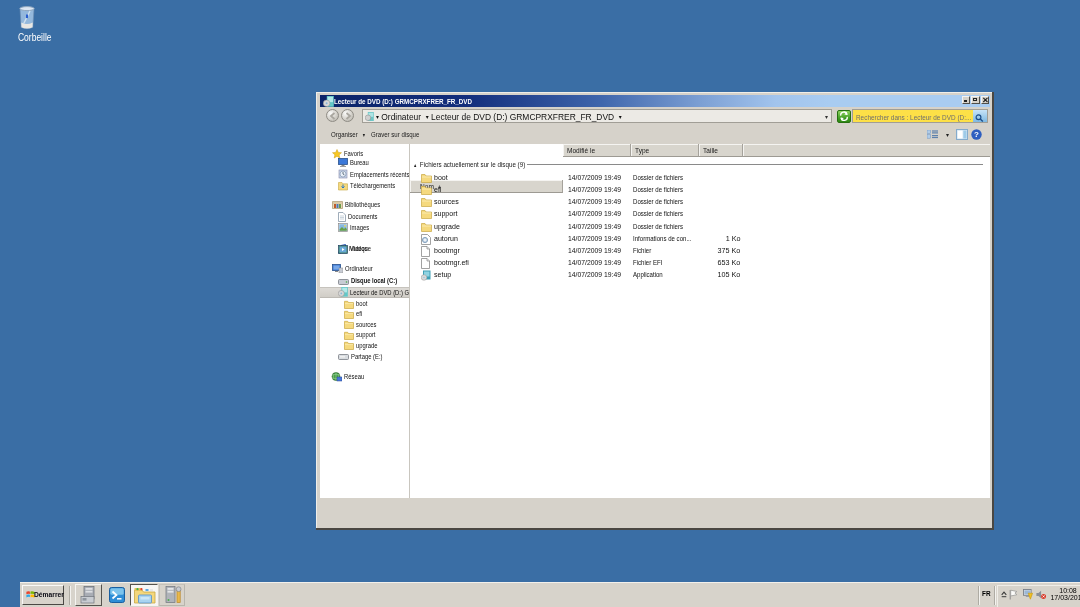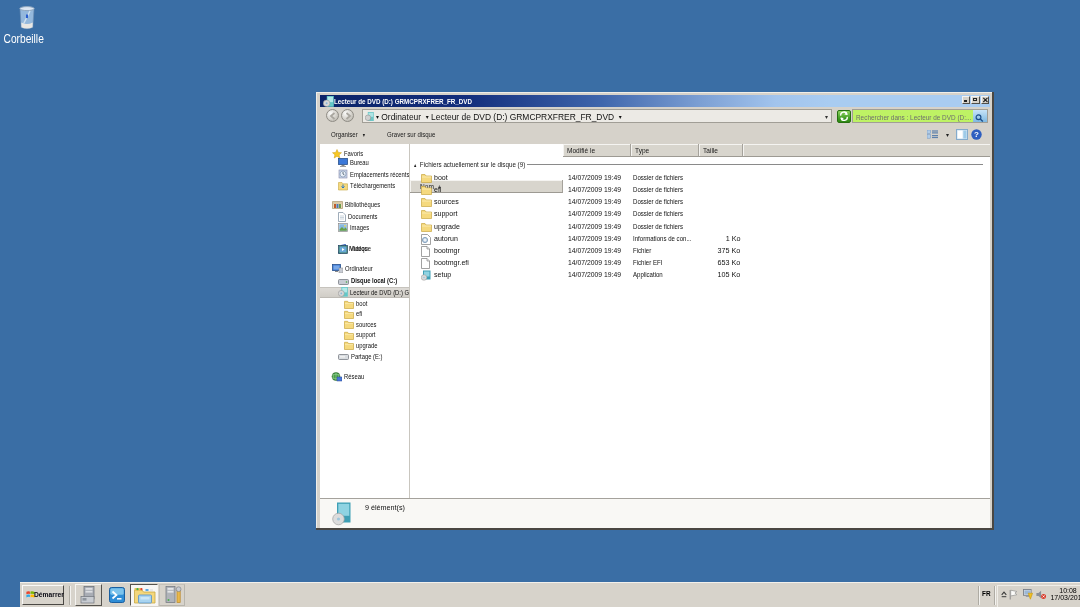--- a/index.html
+++ b/index.html
@@ -21,21 +21,21 @@
   border-top:1px solid #F5F4F1;border-left:1px solid #F5F4F1;
   border-right:1px solid #504E49;border-bottom:1px solid #504E49;box-sizing:border-box;}
 #addr{position:absolute;left:4px;top:15px;right:4px;height:19px;background:#D6D2CA;}
 .navcirc{position:absolute;top:2px;width:13px;height:13px;border-radius:50%;
   background:radial-gradient(circle at 35% 30%,#FBFBFA,#D4D1CA 55%,#AEABA3);
   border:1px solid #8F8C85;box-sizing:border-box;}
 #addrfield{position:absolute;left:42px;top:2px;width:470px;height:14px;background:#ECEAE5;
   border:1px solid #A19E96;box-sizing:border-box;}
 #refreshbtn{position:absolute;left:517px;top:3px;width:14px;height:13px;
   background:linear-gradient(#8ED360,#3C9A1E 70%,#2F8814);border:1px solid #277010;border-radius:2px;box-sizing:border-box;}
-#searchbox{position:absolute;left:532px;top:2px;width:136px;height:14px;background:#bef264;
+#searchbox{position:absolute;left:532px;top:2px;width:136px;height:14px;background:#fde047;
   border:1px solid #A19E96;box-sizing:border-box;}
 #searchbtn{position:absolute;right:0px;top:0px;width:14px;height:12px;
   background:linear-gradient(#C8E4F8,#7FB9E2);}
 #toolbar{position:absolute;left:4px;top:34px;right:4px;height:17.5px;background:#D6D2CA;}
 #navpane{position:absolute;left:4px;top:51.5px;width:89px;height:354px;background:#fff;overflow:hidden;}
 #vdivider{position:absolute;left:93px;top:51.5px;width:1px;height:354px;background:#C9C6BF;}
 #filearea{position:absolute;left:94px;top:51.5px;right:4px;height:354px;background:#fff;overflow:hidden;}
 #detailpane{position:absolute;left:4px;top:405.5px;right:4px;height:30.5px;background:#F9F8F5;
   border-top:1px solid #A5A29C;box-sizing:border-box;}
 
@@ -70,21 +70,21 @@
 <div class="abs" style="left:16px;top:4px;width:22px;height:26px;">
 <svg width="22" height="26" viewBox="0 0 22 26">
 <path d="M4 5 L18 5 L16.8 23.5 Q11 26 5.2 23.5 Z" fill="#9fc0e2" opacity="0.9"></path>
 <path d="M4 5 L18 5 L16.8 23.5 Q11 26 5.2 23.5 Z" fill="none" stroke="#6b8db0" stroke-width="0.6"></path>
 <ellipse cx="11" cy="4.6" rx="7.2" ry="2" fill="#dce6f2" stroke="#90a8c0" stroke-width="1"></ellipse>
 <path d="M5.3 18.5 Q11 21.5 16.7 18.5 L16.5 23.3 Q11 25.8 5.5 23.3 Z" fill="#e9e7e3"></path>
 <path d="M14 7 L7.5 20" stroke="#cfe0ef" stroke-width="1.4" fill="none"></path>
 <rect x="10" y="10.5" width="2" height="3.6" fill="#2a5fd0"></rect>
 </svg>
 </div>
-<div class="abs" style="left:0px;top:31.5px;width:54px;text-align:left;font-size:12px;color:#fff;"><span class="sx" style="transform:scaleX(0.85);transform-origin:50% 50%;">Corbeille</span></div>
+<div class="abs" style="left:0px;top:31.5px;width:54px;text-align:right;font-size:10px;color:#fff;"><span class="sx" style="transform:scaleX(0.85);transform-origin:50% 50%;">Corbeille</span></div>
 
 <div id="win">
   <div class="edgeT"></div>
     <div class="edgeL"></div>
     <div class="edgeR"></div>
     <div class="edgeB"></div>
 
   <div id="titlebar">
     <svg style="position:absolute;left:2.5px;top:0.5px" width="11" height="11" viewBox="0 0 11 11">
       <rect x="3.8" y="0" width="7" height="10.8" fill="#63c8c8"></rect>
@@ -135,21 +135,21 @@
       <div style="position:absolute;left:3px;top:2.5px;font-size:8px;color:#6e6e6e;white-space:nowrap;"><span class="sx" style="transform:scaleX(0.8);">Rechercher dans : Lecteur de DVD (D:...</span></div>
       <div id="searchbtn"><svg width="13" height="11" viewBox="0 0 13 11">
             <circle cx="5.5" cy="4.3" r="2.4" fill="none" stroke="#1d4f8a" stroke-width="1.2"></circle>
             <path d="M7.3 6 L9.8 8.6" stroke="#1d4f8a" stroke-width="1.4"></path>
           </svg></div>
     </div>
   </div>
 
   <div id="toolbar">
     <div style="position:absolute;left:11px;top:4px;font-size:8px;color:#1a1a1a;white-space:nowrap;"><span class="sx" style="transform:scaleX(0.76);">Organiser&nbsp;&nbsp;&nbsp;<span style="font-size:6px;">▾</span></span></div>
-    <div style="position:absolute;left:67px;top:4px;font-size:8px;color:#1a1a1a;white-space:nowrap;"><span class="sx" style="transform:scaleX(0.76);">Graver sur disque</span></div>
+    <div style="position:absolute;left:51px;top:4px;font-size:8px;color:#1a1a1a;white-space:nowrap;"><span class="sx" style="transform:scaleX(0.76);">Graver sur disque</span></div>
     <svg style="position:absolute;right:52px;top:4px" width="11" height="9" viewBox="0 0 11 9">
       <rect x="0" y="0" width="3.6" height="3.6" fill="#B0CCE8" stroke="#7093c0" stroke-width="0.5"></rect>
       <rect x="0" y="4.6" width="3.6" height="3.6" fill="#B0CCE8" stroke="#7093c0" stroke-width="0.5"></rect>
       <rect x="5" y="0.4" width="6" height="1.2" fill="#5E81AC"></rect>
         <rect x="5" y="2.3" width="6" height="1.2" fill="#5E81AC"></rect>
       <rect x="5" y="5" width="6" height="1.2" fill="#5E81AC"></rect>
         <rect x="5" y="6.9" width="6" height="1.2" fill="#5E81AC"></rect>
     </svg>
     <span style="position:absolute;right:41px;top:5px;font-size:6px;color:#222;">▾</span>
     <svg style="position:absolute;right:22px;top:3px" width="12" height="11" viewBox="0 0 12 11">
@@ -362,29 +362,20 @@
             <rect x="3" y="1.5" width="5.5" height="5" fill="#8FD3E2"></rect>
             <circle cx="3" cy="7.5" r="2.8" fill="#d9d9d9" stroke="#999" stroke-width="0.5"></circle>
             <circle cx="3" cy="7.5" r="0.8" fill="#9ec7dc"></circle>
           </svg></span>
         <span class="cell" style="left:13.5px"><span class="sx" style="transform:scaleX(0.88);">setup</span></span>
         <span class="cell" style="left:147.5px"><span class="sx" style="transform:scaleX(0.85);">14/07/2009 19:49</span></span>
         <span class="cell" style="left:213px"><span class="sx" style="transform:scaleX(0.76);">Application</span></span>
         <span class="cell" style="left:270px;width:50px;text-align:right"><span class="sx" style="transform:scaleX(0.9);transform-origin:100% 50%;">105 Ko</span></span>
       </div>
     </div>
-  <div id="detailpane">
-    <svg style="position:absolute;left:12px;top:3px" width="21" height="25" viewBox="0 0 21 25">
-      <rect x="5" y="0.5" width="13.5" height="20" fill="#3E9FB5"></rect>
-      <rect x="6.3" y="1.8" width="11" height="12" fill="#8FD3E2"></rect>
-      <circle cx="6.5" cy="17" r="5.8" fill="#dcdcdc" stroke="#a0a0a0" stroke-width="0.7"></circle>
-      <circle cx="6.5" cy="17" r="1.6" fill="#9ec7dc"></circle>
-    </svg>
-    <div style="position:absolute;left:45px;top:4.5px;font-size:8px;color:#111;white-space:nowrap;"><span class="sx" style="transform:scaleX(0.9);">9 élément(s)</span></div>
-  </div>
 </div>
 
 <div id="taskbar">
   <div id="startbtn">
     <svg style="position:absolute;left:2.5px;top:4px" width="9" height="9" viewBox="0 0 9 9">
       <path d="M0.4 1.8 Q1.9 0.9 3.9 1.5 L3.9 3.9 Q1.9 3.3 0.4 4.2 Z" fill="#E8442C"></path>
       <path d="M4.5 1.6 Q6.3 1 8.6 1.9 L8.6 4.3 Q6.3 3.5 4.5 4 Z" fill="#7DB700"></path>
       <path d="M0.4 5 Q1.9 4.1 3.9 4.7 L3.9 7.1 Q1.9 6.5 0.4 7.4 Z" fill="#28A8E8"></path>
       <path d="M4.5 4.8 Q6.3 4.2 8.6 5 L8.6 7.4 Q6.3 6.7 4.5 7.2 Z" fill="#FFB900"></path>
     </svg>

